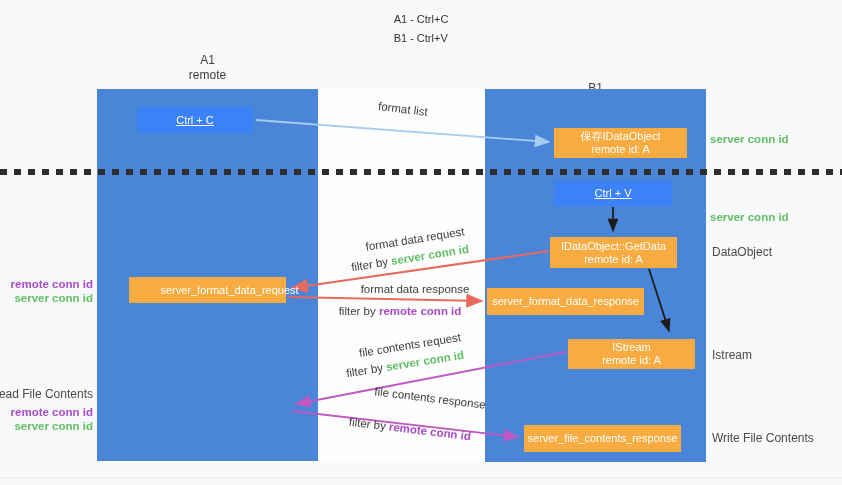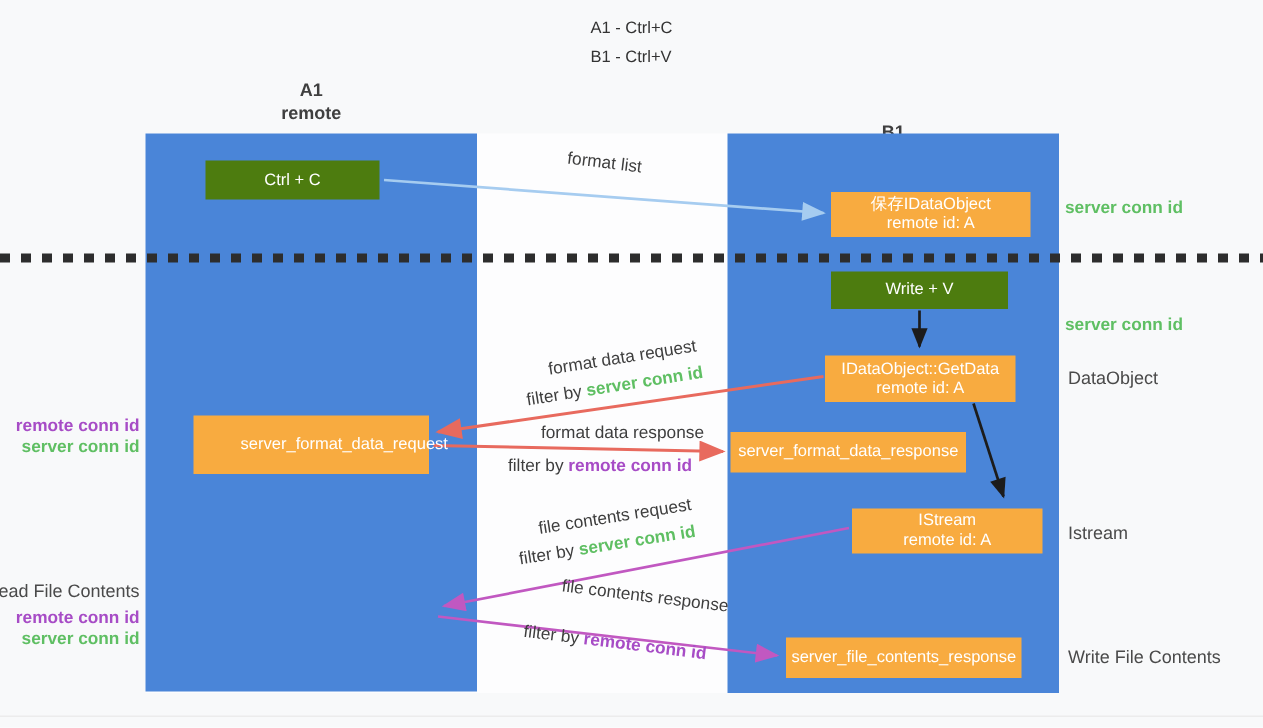--- a/index.html
+++ b/index.html
@@ -9,29 +9,29 @@
     background:#f8f9fa;
     position:relative;
     overflow:hidden;
   }
   .canvas { position:absolute; left:0; top:0; width:842px; height:485px; }
   .stage-band { position:absolute; left:97px; top:89px; width:609px; height:373px; background:#fdfdfe; }
 
   .title { position:absolute; left:0; top:10px; width:842px; text-align:center; }
   .title .inner { display:inline-block; text-align:left; font-size:11px; line-height:19px; color:#333; }
 
-  .col-header { position:absolute; width:221px; text-align:center; font-size:12px; line-height:15px; color:#3f3f3f;font-weight:bold; }
+  .col-header { position:absolute; width:221px; text-align:center; font-size:12px; line-height:15px; color:#3f3f3f; }
   .col-rect { position:absolute; background:#4a85d8; }
 
   .divider { position:absolute; left:0; top:169px; width:842px; height:6px;
     background:repeating-linear-gradient(90deg,#2d2d2d 0 7px,transparent 7px 14px); }
 
   .node { position:absolute; color:#fff; font-size:11px; display:flex; flex-direction:column;
     align-items:center; justify-content:center; line-height:13px; text-align:center; white-space:nowrap; }
-  .node.green { background:#4d7c0f; }
+  .node.green { background:#3b82f6;text-decoration:underline; }
   .node.orange { background:#f8ab40; }
 
   .edge-label { position:absolute; font-size:11.5px; color:#3e3e3e; text-align:center; white-space:nowrap; }
   .rot-up { transform:rotate(-9deg); }
   .rot-dn { transform:rotate(7deg); }
   .green-txt { color:#5fbf63; font-weight:bold; }
   .purple-txt { color:#a74cc6; font-weight:bold; }
 
   .side-label { position:absolute; font-size:12px; color:#4a4a4a; white-space:nowrap; }
   .side-label.bold-green { color:#5fbf63; font-weight:bold; font-size:11.5px; }
@@ -96,29 +96,29 @@
   <div class="node green" style="left:137px; top:107px; width:116px; height:26px;">
     <div>Ctrl + C</div>
   </div>
 
   <div class="node orange" style="left:554px; top:128px; width:133px; height:30px;">
     <div>保存IDataObject</div>
     <div>remote id: A</div>
   </div>
 
   <div class="node green" style="left:554px; top:181px; width:118px; height:25px;">
-    <div>Write + V</div>
+    <div>Ctrl + V</div>
   </div>
 
   <div class="node orange" style="left:550px; top:237px; width:127px; height:31px;">
     <div>IDataObject::GetData</div>
     <div>remote id: A</div>
   </div>
 
-  <div class="node orange" style="left:129px; top:277px; width:157px; height:39px;padding-left:44px;">
+  <div class="node orange" style="left:129px; top:277px; width:157px; height:26px;padding-left:44px;">
     <div>server_format_data_request</div>
   </div>
 
   <div class="node orange" style="left:487px; top:288px; width:157px; height:27px;">
     <div>server_format_data_response</div>
   </div>
 
   <div class="node orange" style="left:568px; top:339px; width:127px; height:30px;">
     <div>IStream</div>
     <div>remote id: A</div>

